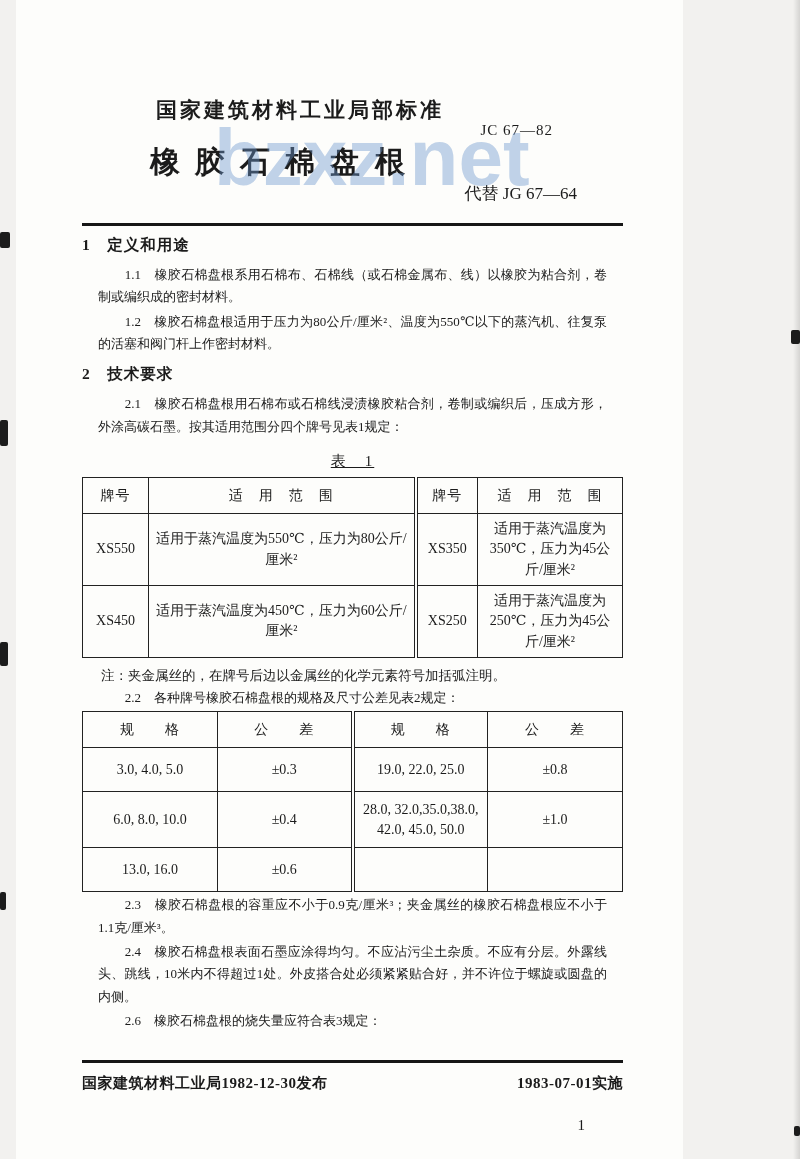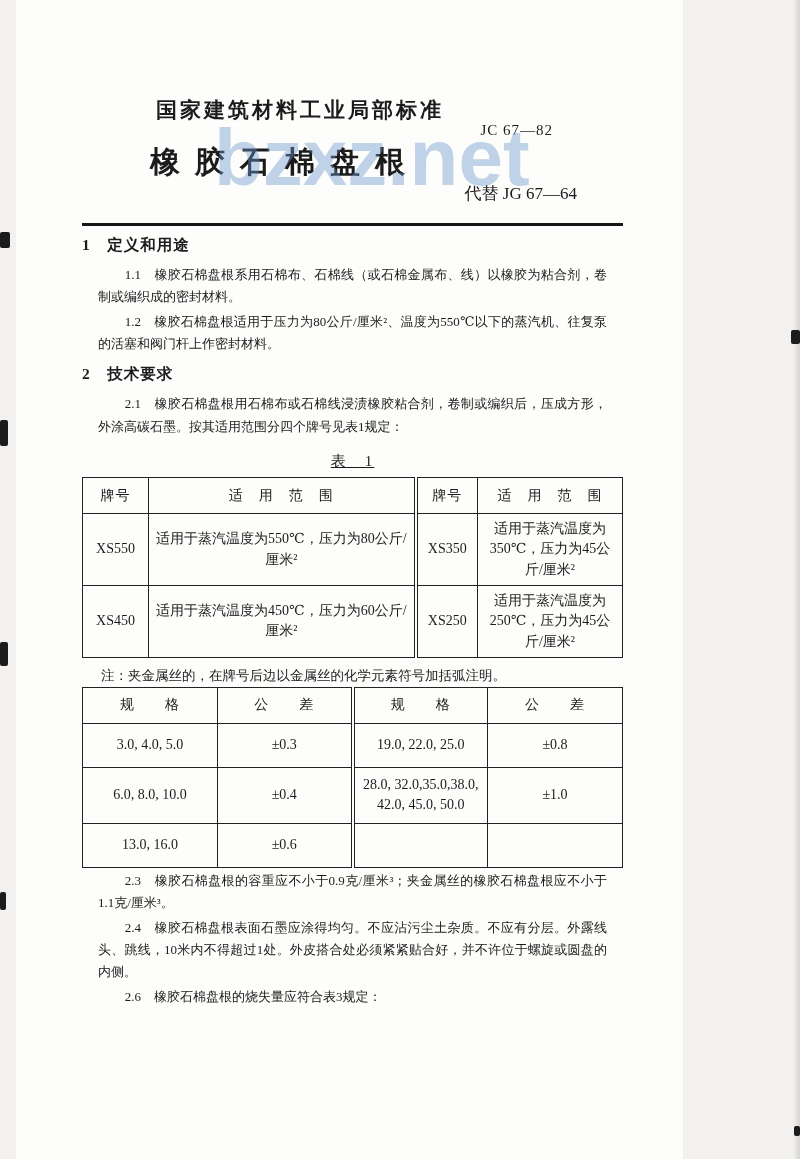--- a/index.html
+++ b/index.html
@@ -132,20 +132,21 @@
     <tr>
       <td>XS450</td>
       <td>适用于蒸汽温度为450℃，压力为60公斤/厘米²</td>
       <td class="dbl">XS250</td>
       <td>适用于蒸汽温度为250℃，压力为45公斤/厘米²</td>
     </tr>
   </tbody>
     </table>
   <div class="note">注：夹金属丝的，在牌号后边以金属丝的化学元素符号加括弧注明。</div>
 
+  <p class="para">2.2　各种牌号橡胶石棉盘根的规格及尺寸公差见表2规定：</p>
 
   <table class="tbl t2">
     <colgroup>
       <col style="width:25%">
         <col style="width:25%">
         <col style="width:25%">
         <col>
     </colgroup>
     <tbody>
         <tr>
@@ -172,20 +173,28 @@
       <td class="dbl"></td>
       <td></td>
     </tr>
   </tbody>
     </table>
 
   <p class="para">2.3　橡胶石棉盘根的容重应不小于0.9克/厘米³；夹金属丝的橡胶石棉盘根应不小于1.1克/厘米³。</p>
   <p class="para">2.4　橡胶石棉盘根表面石墨应涂得均匀。不应沾污尘土杂质。不应有分层。外露线头、跳线，10米内不得超过1处。外皮搭合处必须紧紧贴合好，并不许位于螺旋或圆盘的内侧。</p>
   <p class="para">2.6　橡胶石棉盘根的烧失量应符合表3规定：</p>
 
+  <div class="footer">
+    <div class="footer-rule"></div>
+    <div class="footer-row">
+      <span>国家建筑材料工业局1982-12-30发布</span>
+      <span>1983-07-01实施</span>
+    </div>
+    <div class="pagenum">1</div>
+  </div>
 
 </div>
 
 <div class="edge-shade"></div>
 <div class="artifact a1"></div>
 <div class="artifact a2"></div>
 <div class="artifact a3"></div>
 <div class="artifact a4"></div>
 <div class="artifact a5"></div>
 <div class="artifact a6"></div>

